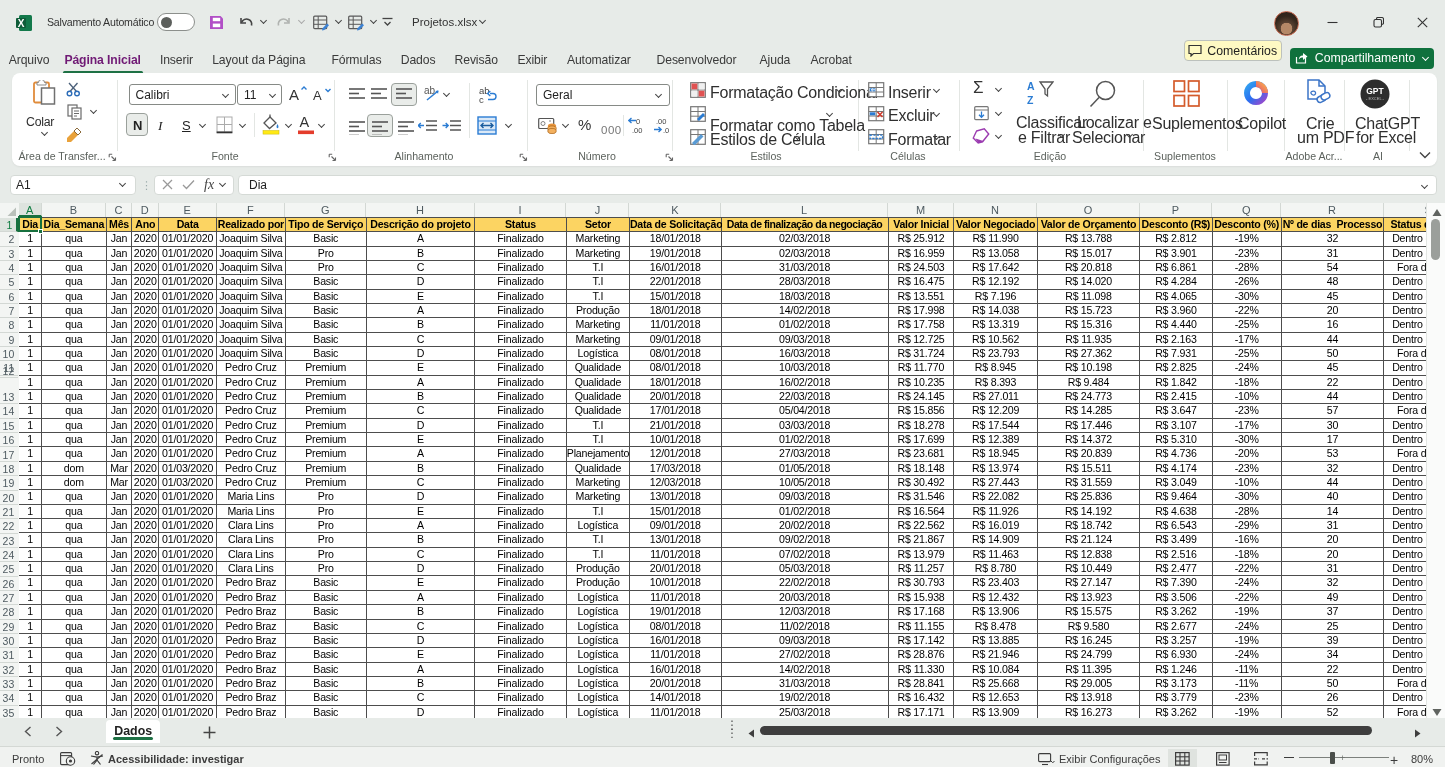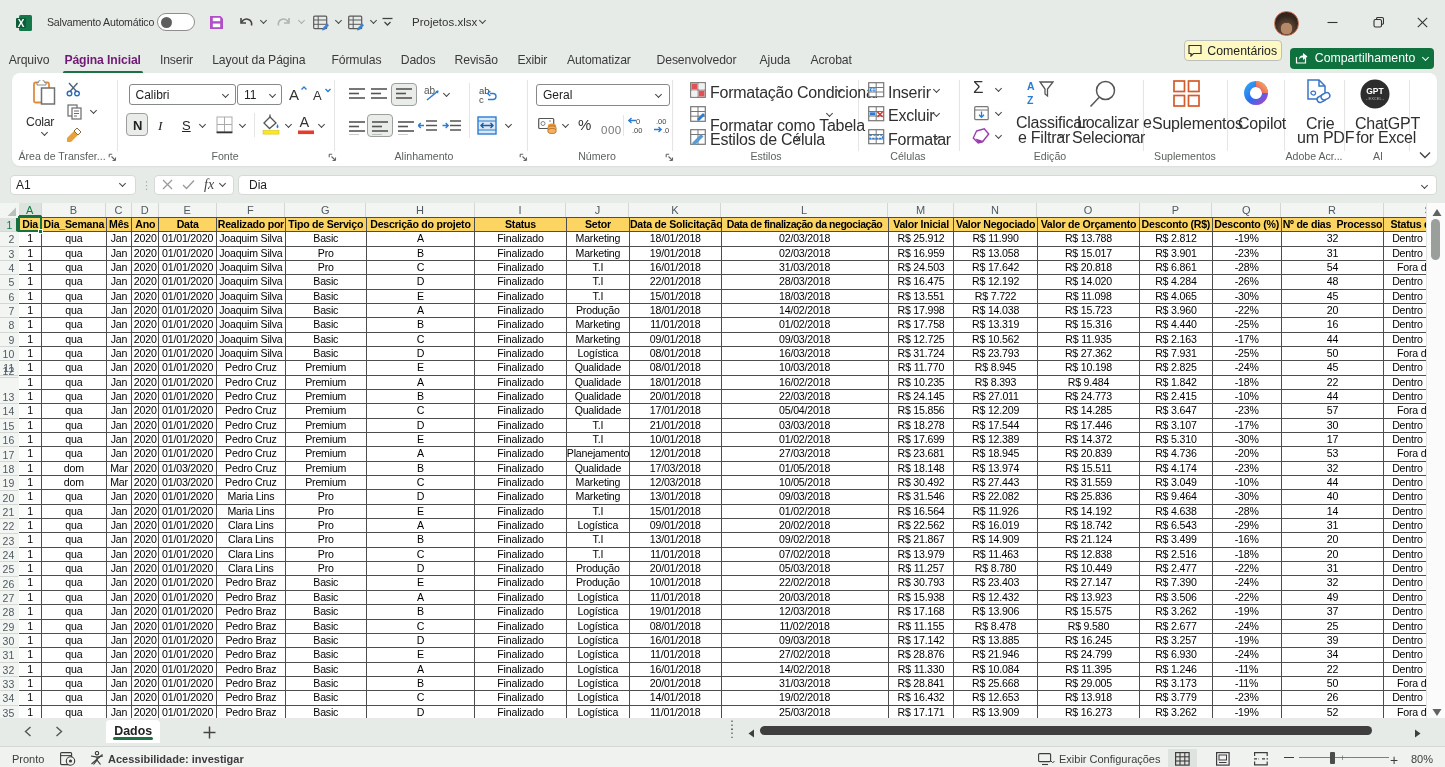--- a/index.html
+++ b/index.html
@@ -739,21 +739,21 @@
 <div>2020</div>
 <div>01/01/2020</div>
 <div>Joaquim Silva</div>
 <div>Basic</div>
 <div>E</div>
 <div>Finalizado</div>
 <div>T.I</div>
 <div>15/01/2018</div>
 <div>18/03/2018</div>
 <div>R$ 13.551</div>
-<div>R$ 7.722</div>
+<div>R$ 7.196</div>
 <div>R$ 11.098</div>
 <div>R$ 4.065</div>
 <div>-30%</div>
 <div>45</div>
 <div>Dentro do prazo</div>
 <div>1</div>
 <div>qua</div>
 <div>Jan</div>
 <div>2020</div>
 <div>01/01/2020</div>

